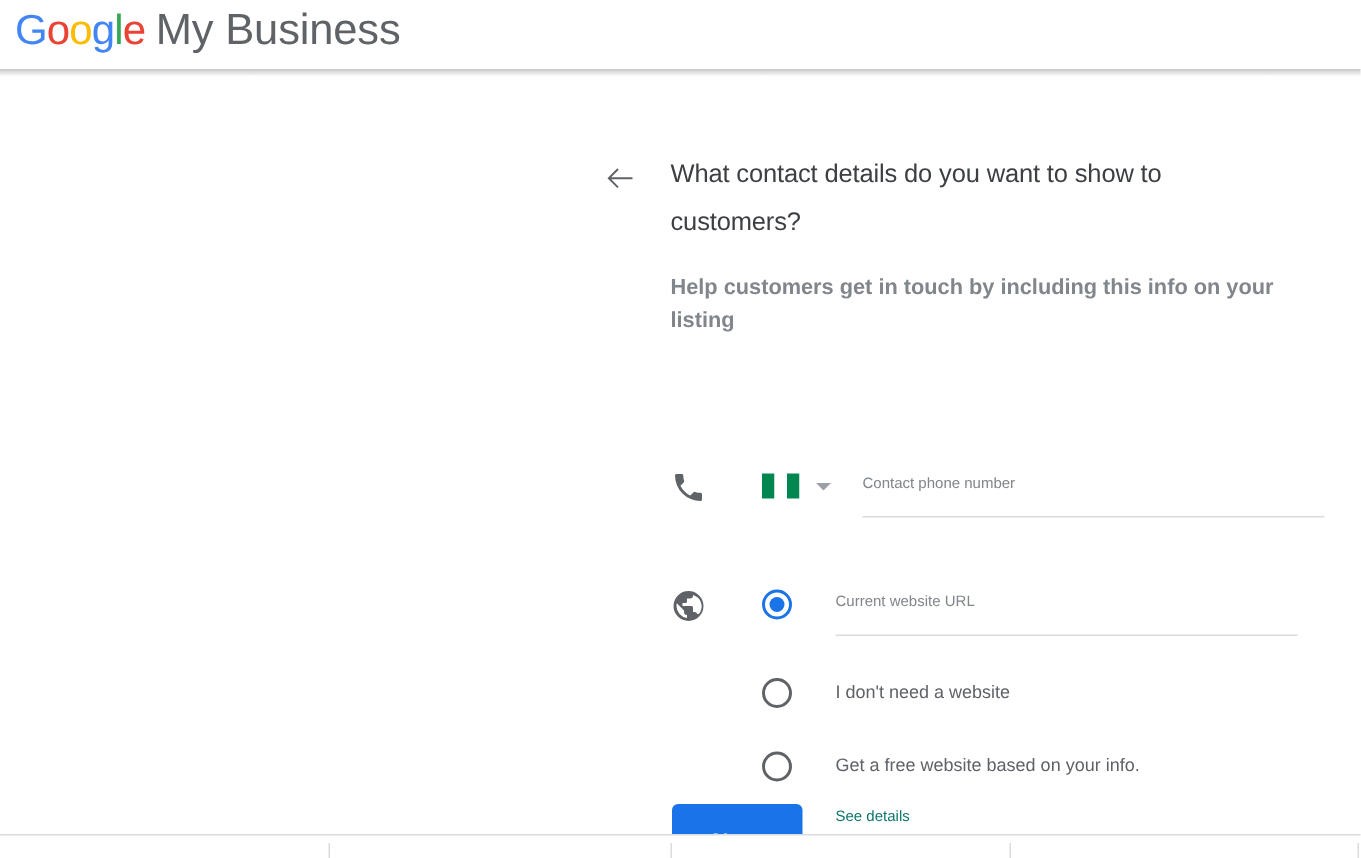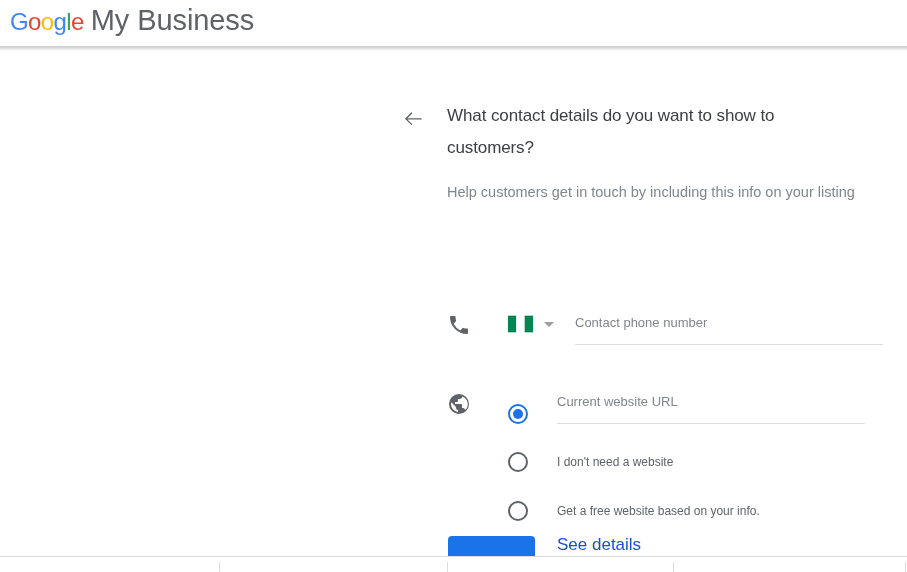--- a/index.html
+++ b/index.html
@@ -34,21 +34,21 @@
   }
   .brand {
     position: absolute;
     left: 10px;
     top: 4px;
     display: flex;
     align-items: baseline;
     white-space: nowrap;
   }
   .g-logo {
-    font-size: 24px;
+    font-size: 28px;
     letter-spacing: -0.6px;
     font-weight: 400;
   }
   .g-logo .c1 { color: #4285f4; }
   .g-logo .c2 { color: #ea4335; }
   .g-logo .c3 { color: #fbbc05; }
   .g-logo .c4 { color: #4285f4; }
   .g-logo .c5 { color: #34a853; }
   .g-logo .c6 { color: #ea4335; }
   .brand-suffix {
@@ -88,21 +88,21 @@
     color: #3c4043;
     letter-spacing: -0.1px;
     max-width: 400px;
   }
   p.subtitle {
     margin: 17px 0 0 0;
     font-size: 14.5px;
     line-height: 22px;
     color: #80868b;
     max-width: 412px;
-    font-weight: 400;
+    font-weight: 700;
   }
 
   
   .field-row {
     position: absolute;
     display: flex;
     align-items: flex-start;
   }
   .phone-row { left: 0px; top: 213px; }
   .web-row   { left: 0px; top: 292px; }
@@ -135,35 +135,35 @@
   }
 
   .text-field {
     position: relative;
     margin-left: 21px;
     width: 308px;
     border-bottom: 1px solid #dadce0;
     padding-bottom: 11px;
   }
   .text-field .ph {
-    font-size: 13px;
+    font-size: 10px;
     color: #80868b;
     line-height: 20px;
     display: block;
     font-weight: 400;
   }
 
   
   .radio-col {
     display: flex;
     flex-direction: column;
   }
   .radio-line {
     display: flex;
-    align-items: flex-end;
+    align-items: flex-start;
     cursor: pointer;
   }
   .radio {
     width: 20px;
     height: 20px;
     border-radius: 50%;
     box-sizing: border-box;
     flex: 0 0 auto;
     margin-top: 1px;
     position: relative;
@@ -186,22 +186,22 @@
   }
   .radio-label {
     font-size: 12px;
     color: #5f6368;
     line-height: 20px;
     margin-left: 29px;
     font-weight: 400;
     white-space: nowrap;
   }
   .see-details {
-    font-size: 17px;
-    color: #1d4ed8;
+    font-size: 10px;
+    color: #0f766e;
     line-height: 20px;
     margin-left: 49px;
     margin-top: 14px;
     cursor: pointer;
     width: max-content;
   }
   .gap-2 { margin-top: 27px; }
   .gap-3 { margin-top: 28px; }
 
   

